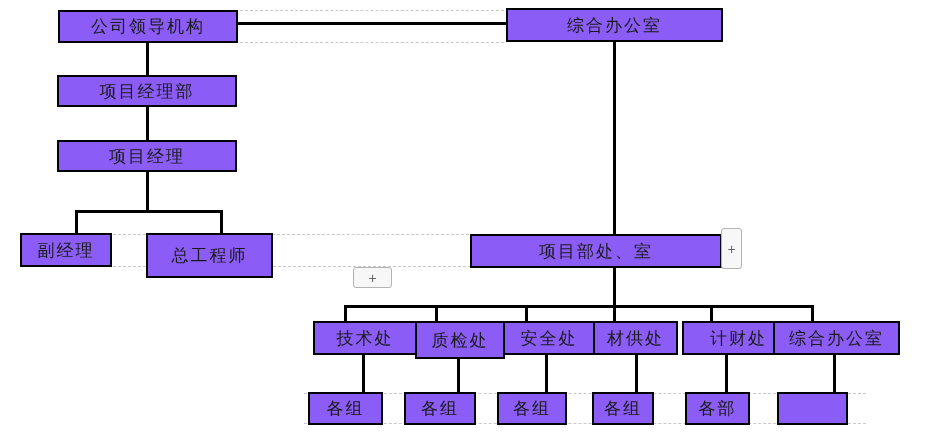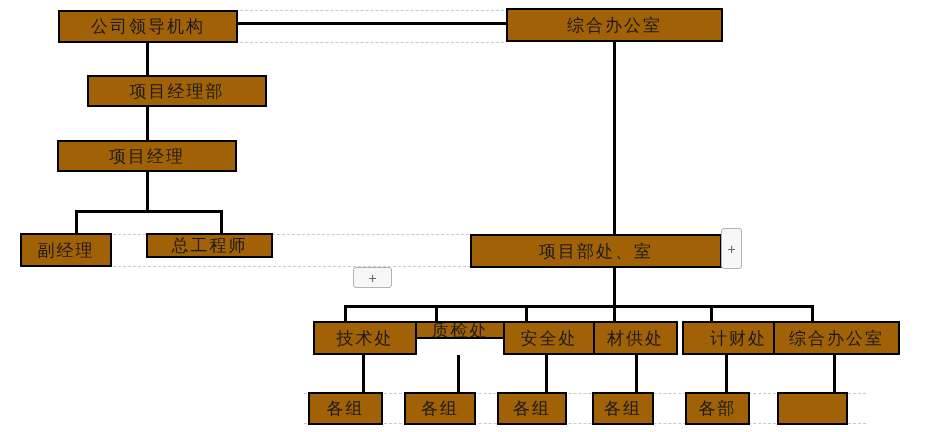--- a/index.html
+++ b/index.html
@@ -12,21 +12,21 @@
     position: relative;
     width: 937px;
     height: 432px;
     background: #ffffff;
     overflow: hidden;
   }
   .node {
     position: absolute;
     box-sizing: border-box;
     border: 2px solid #000000;
-    background: #a16207;
+    background: #8b5cf6;
     color: #1a1a1a;
     font-size: 17px;
     letter-spacing: 2px;
     text-align: center;
     display: flex;
     align-items: center;
     justify-content: center;
     z-index: 2;
     white-space: nowrap;
     cursor: default;
@@ -89,27 +89,27 @@
   <div class="conn" style="left:811px; top:305px; width:3px;  height:16px;"></div>
   <div class="conn" style="left:362px; top:355px; width:3px;  height:37px;"></div>
   <div class="conn" style="left:457px; top:355px; width:3px;  height:37px;"></div>
   <div class="conn" style="left:545px; top:355px; width:3px;  height:37px;"></div>
   <div class="conn" style="left:635px; top:355px; width:3px;  height:37px;"></div>
   <div class="conn" style="left:725px; top:355px; width:3px;  height:37px;"></div>
   <div class="conn" style="left:833px; top:355px; width:3px;  height:37px;"></div>
 
   <div class="node" style="left:58px;  top:10px;  width:180px; height:33px;">公司领导机构</div>
   <div class="node" style="left:506px; top:8px;   width:217px; height:34px;">综合办公室</div>
-  <div class="node" style="left:57px;  top:75px;  width:180px; height:32px;margin-left:30px;">项目经理部</div>
+  <div class="node" style="left:57px;  top:75px;  width:180px; height:32px;">项目经理部</div>
   <div class="node" style="left:57px;  top:140px; width:180px; height:32px;">项目经理</div>
   <div class="node" style="left:20px;  top:233px; width:92px;  height:34px;">副经理</div>
-  <div class="node" style="left:146px; top:233px; width:127px; height:25px;">总工程师</div>
+  <div class="node" style="left:146px; top:233px; width:127px; height:45px;">总工程师</div>
   <div class="node" style="left:470px; top:234px; width:252px; height:34px;">项目部处、室</div>
   <div class="node" style="left:313px; top:321px; width:104px; height:34px;">技术处</div>
-  <div class="node" style="left:415px; top:321px; width:90px;  height:18px;">质检处</div>
+  <div class="node" style="left:415px; top:321px; width:90px;  height:38px;">质检处</div>
   <div class="node" style="left:503px; top:321px; width:92px;  height:34px;">安全处</div>
   <div class="node" style="left:593px; top:321px; width:85px;  height:34px;">材供处</div>
   <div class="node" style="left:682px; top:321px; width:93px;  height:34px;padding-left:20px;">计财处</div>
   <div class="node" style="left:773px; top:321px; width:127px; height:34px;">综合办公室</div>
   <div class="node" style="left:308px; top:392px; width:75px;  height:33px;">各组</div>
   <div class="node" style="left:404px; top:392px; width:72px;  height:33px;">各组</div>
   <div class="node" style="left:497px; top:392px; width:70px;  height:33px;">各组</div>
   <div class="node" style="left:592px; top:392px; width:62px;  height:33px;">各组</div>
   <div class="node" style="left:685px; top:392px; width:65px;  height:33px;">各部</div>
   <div class="node" style="left:777px; top:392px; width:71px;  height:33px;"></div>

